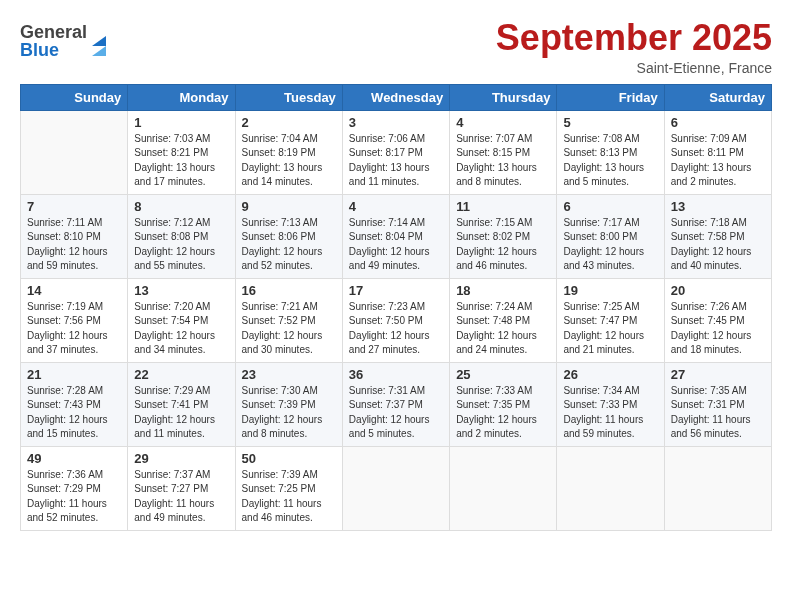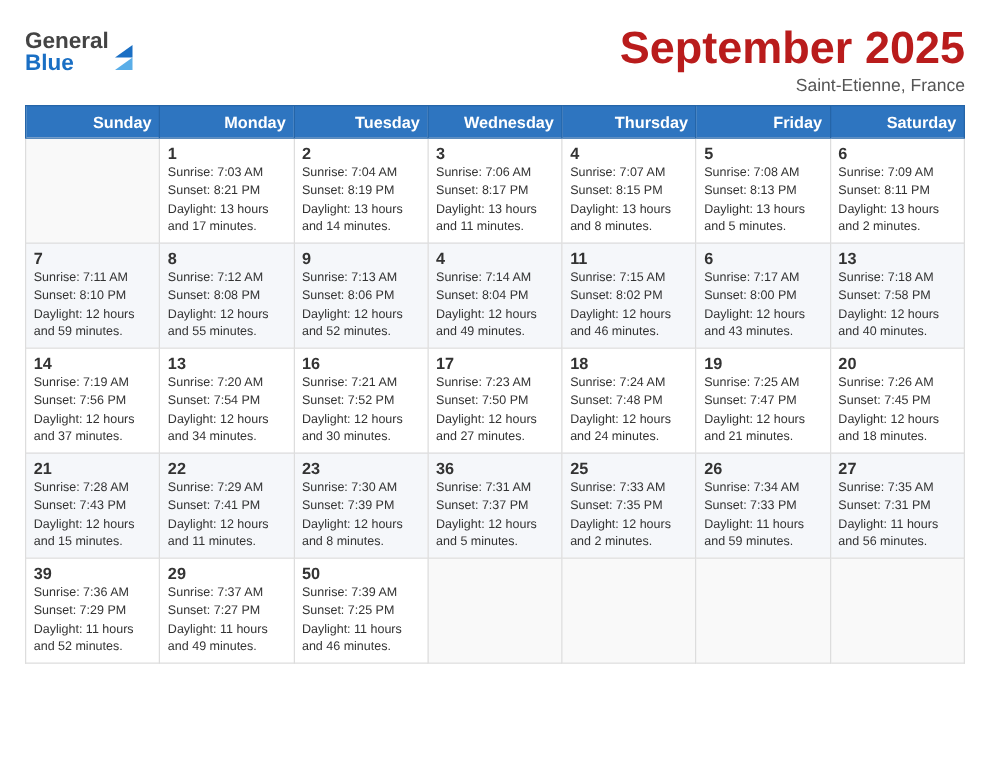--- a/index.html
+++ b/index.html
@@ -229,21 +229,21 @@
             <span class="day-num">26</span>
             <div class="day-info">Sunrise: 7:34 AM<br>Sunset: 7:33 PM<br>Daylight: 11 hours<br>and 59 minutes.</div>
           </td>
           <td>
             <span class="day-num">27</span>
             <div class="day-info">Sunrise: 7:35 AM<br>Sunset: 7:31 PM<br>Daylight: 11 hours<br>and 56 minutes.</div>
           </td>
         </tr>
         <tr>
           <td>
-            <span class="day-num">39</span>
+            <span class="day-num">49</span>
             <div class="day-info">Sunrise: 7:36 AM<br>Sunset: 7:29 PM<br>Daylight: 11 hours<br>and 52 minutes.</div>
           </td>
           <td>
             <span class="day-num">29</span>
             <div class="day-info">Sunrise: 7:37 AM<br>Sunset: 7:27 PM<br>Daylight: 11 hours<br>and 49 minutes.</div>
           </td>
           <td>
             <span class="day-num">50</span>
             <div class="day-info">Sunrise: 7:39 AM<br>Sunset: 7:25 PM<br>Daylight: 11 hours<br>and 46 minutes.</div>
           </td>

